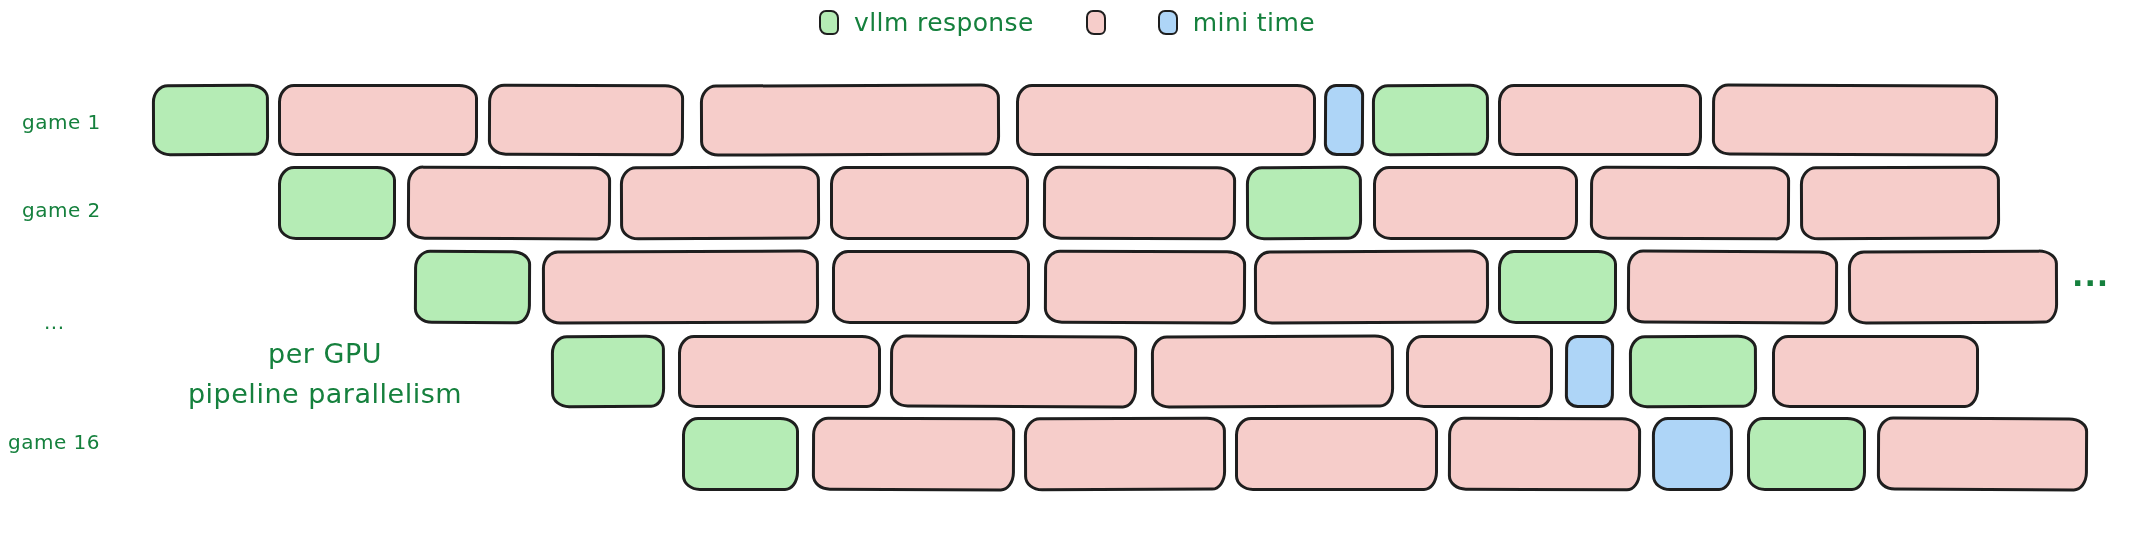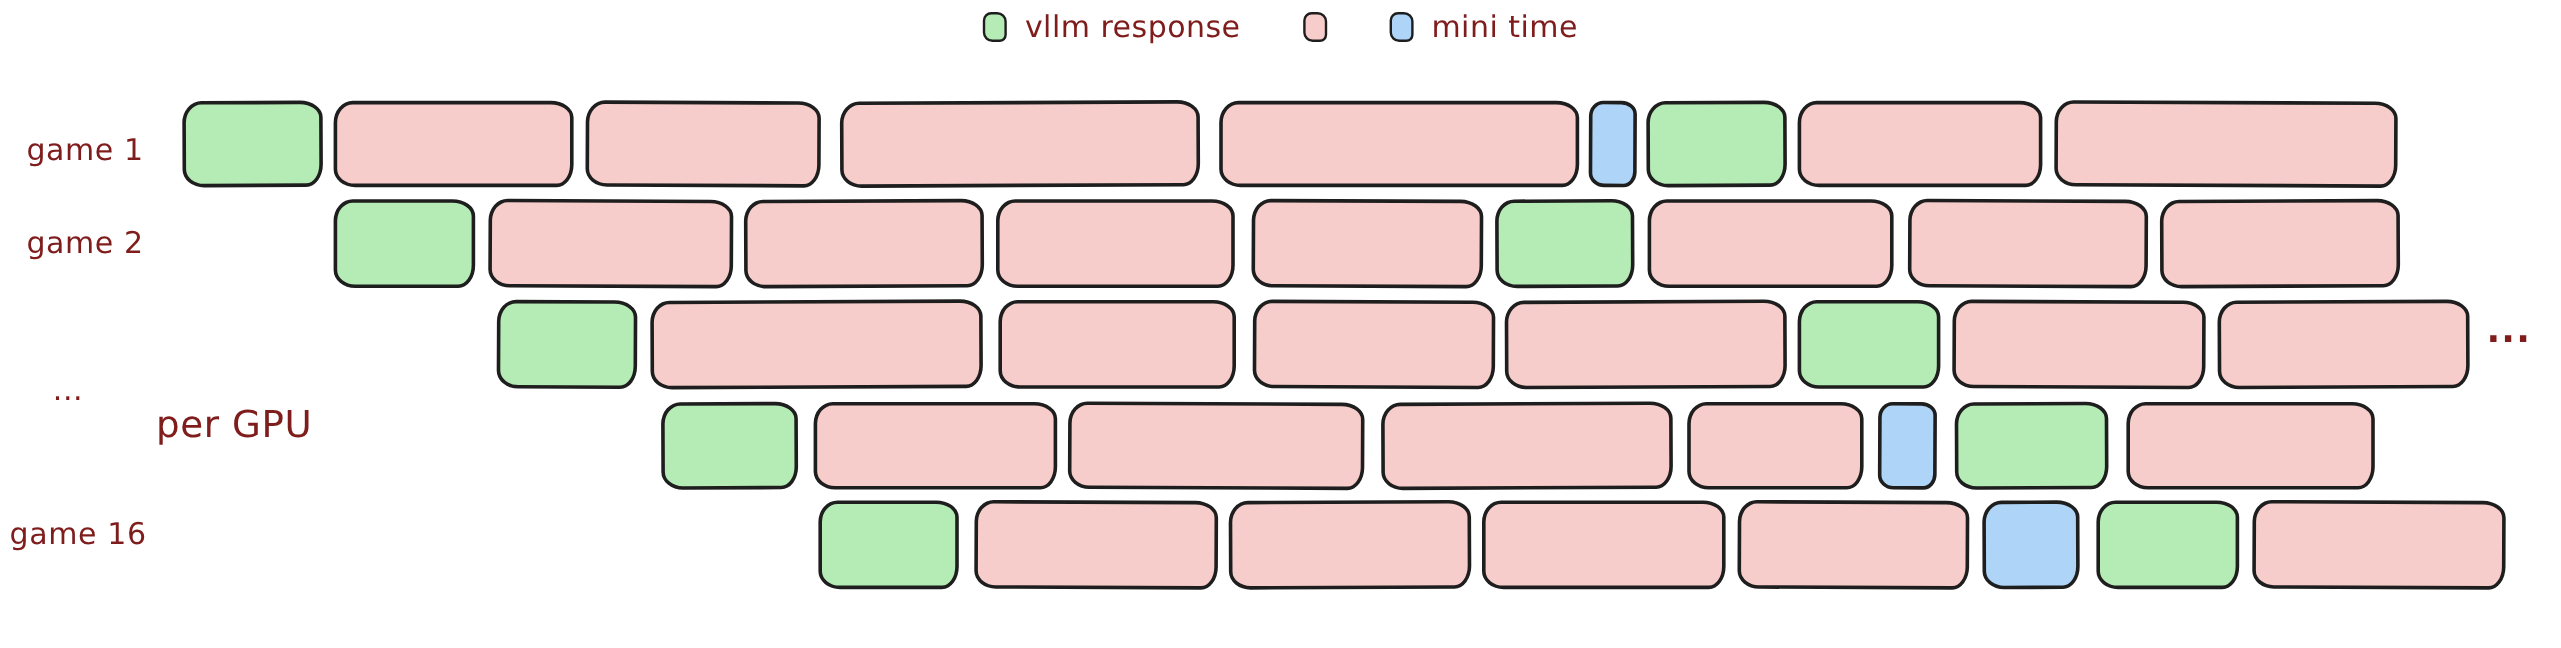--- a/index.html
+++ b/index.html
@@ -7,21 +7,21 @@
     padding: 0;
     background: #ffffff;
   }
   #canvas {
     position: relative;
     width: 2134px;
     height: 540px;
     background: #ffffff;
     overflow: hidden;
     font-family: "DejaVu Sans", sans-serif;
-    color: #7f1d1d;
+    color: #15803d;
   }
   
   .legend {
     position: absolute;
     top: 8px;
     left: 0;
     width: 100%;
     display: flex;
     justify-content: center;
     align-items: center;
@@ -47,33 +47,33 @@
   }
   
   .block {
     position: absolute;
     box-sizing: border-box;
     border: 3.25px solid #1e1e1e;
   }
   
   .side-label {
     position: absolute;
-    font-size: 25px;
+    font-size: 20px;
     font-weight: 500;
     letter-spacing: 0.5px;
     white-space: nowrap;
   }
   .annotation {
     position: absolute;
     left: 130px;
     top: 334px;
     width: 390px;
-    text-align: left;
+    text-align: center;
     line-height: 40px;
-    font-size: 31px;
+    font-size: 27px;
     font-weight: 500;
     letter-spacing: 0.5px;
   }
   .right-ellipsis {
     position: absolute;
     left: 2072px;
     top: 258px;
     font-size: 30px;
     font-weight: 700;
     letter-spacing: 1px;
@@ -138,24 +138,25 @@
       <div class="block" style="left: 1024px; top: 417px; width: 202px; height: 74px; background: rgb(246, 205, 202); border-radius: 16px 19px 14px 18px / 18px 14px 19px 15px; transform: rotate(-0.25deg);"></div>
       <div class="block" style="left: 1235px; top: 417px; width: 203px; height: 74px; background: rgb(246, 205, 202); border-radius: 16px 19px 14px 18px / 18px 14px 19px 15px; transform: rotate(0deg);"></div>
       <div class="block" style="left: 1448px; top: 417px; width: 193px; height: 74px; background: rgb(246, 205, 202); border-radius: 16px 19px 14px 18px / 18px 14px 19px 15px; transform: rotate(0.25deg);"></div>
       <div class="block" style="left: 1652px; top: 417px; width: 81px; height: 74px; background: rgb(174, 213, 247); border-radius: 16px 19px 14px 18px / 18px 14px 19px 15px; transform: rotate(-0.25deg);"></div>
       <div class="block" style="left: 1747px; top: 417px; width: 119px; height: 74px; background: rgb(181, 236, 181); border-radius: 16px 19px 14px 18px / 18px 14px 19px 15px; transform: rotate(0deg);"></div>
       <div class="block" style="left: 1877px; top: 417px; width: 211px; height: 74px; background: rgb(246, 205, 202); border-radius: 16px 19px 14px 18px / 18px 14px 19px 15px; transform: rotate(0.25deg);"></div>
     </div>
 
   <div>
       <div class="side-label" style="left: 22px; top: 110px;">game 1</div>
-      <div class="side-label" style="left: 22px; top: 188px;">game 2</div>
+      <div class="side-label" style="left: 22px; top: 198px;">game 2</div>
       <div class="side-label" style="left: 44px; top: 310px;">...</div>
       <div class="side-label" style="left: 8px; top: 430px;">game 16</div>
     </div>
 
   <div class="annotation">
     <div>per GPU</div>
+    <div>pipeline parallelism</div>
   </div>
 
   <div class="right-ellipsis">...</div>
 
 </div>
 
 </body></html>

